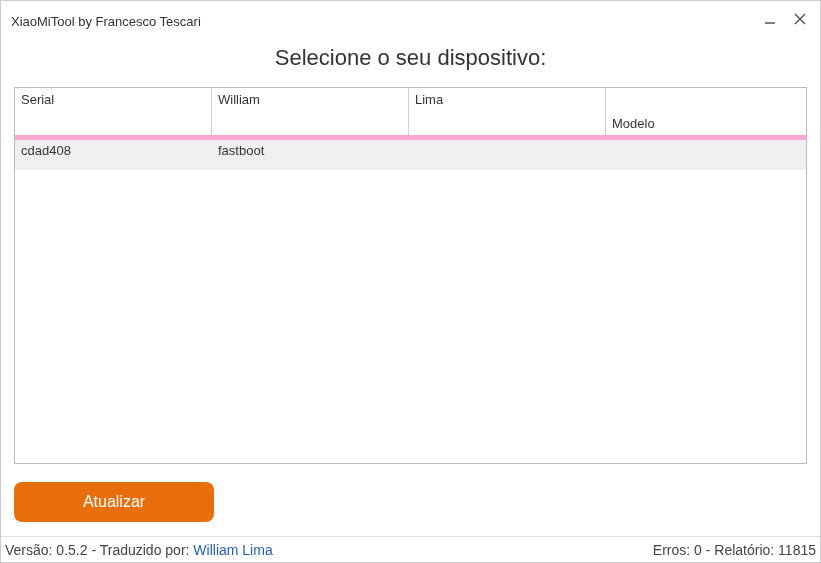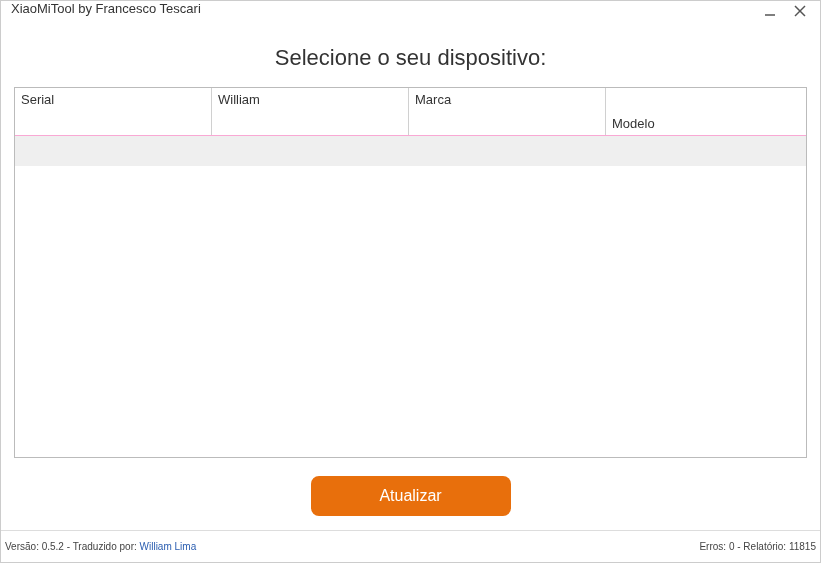--- a/index.html
+++ b/index.html
@@ -17,21 +17,21 @@
       width: 821px;
       height: 563px;
       position: relative;
       display: flex;
       flex-direction: column;
       border: 1px solid #ccc;
     }
     .titlebar {
       height: 28px;
       display: flex;
-      align-items: flex-start;
+      align-items: flex-end;
       padding: 0 10px;
       font-size: 13px;
       color: #333;
     }
     .titlebar-title {
       flex: 1;
     }
     .titlebar-controls {
       display: flex;
       gap: 10px;
@@ -63,21 +63,21 @@
       flex: 1;
       border: 1px solid #bbb;
       overflow: hidden;
       display: flex;
       flex-direction: column;
       background: #fff;
     }
     .table-header {
       display: flex;
       background: #fff;
-      border-bottom: 1px solid #f9a8d4;
+      border-bottom: 5px solid #f9a8d4;
     }
     .th {
       padding: 4px 6px;
       font-size: 13px;
       color: #333;
       border-right: 1px solid #d0d0d0;
       background: #fff;
     }
     .th:last-child {
       border-right: none;
@@ -100,41 +100,41 @@
     .td {
       padding: 3px 6px;
       font-size: 13px;
       color: #333;
       overflow: hidden;
       text-overflow: ellipsis;
       white-space: nowrap;
     }
     .button-row {
       display: flex;
-      justify-content: center;
+      justify-content: flex-start;
       gap: 160px;
       padding: 18px 0 14px 0;
     }
     .btn-primary {
       background: #e86f0c;
       color: #fff;
       border: none;
       border-radius: 8px;
       width: 200px;
       height: 40px;
       font-size: 16px;
       cursor: pointer;
       font-family: inherit;
     }
     .statusbar {
-      height: 32px;
+      height: 26px;
       display: flex;
       align-items: center;
       padding: 0 4px;
-      font-size: 10px;
+      font-size: 14px;
       color: #444;
       border-top: 1px solid #ddd;
     }
     .statusbar-left {
       flex: 1;
     }
     .statusbar-link {
       color: #2a5db0;
       cursor: pointer;
     }
@@ -165,25 +165,27 @@
     </div>
   </div>
 
   <div class="content">
     <div class="heading">Selecione o seu dispositivo:</div>
 
     <div class="table-wrap">
       <div class="table-header">
         <div class="th col-serial">Serial</div>
         <div class="th col-estado">William</div>
-        <div class="th col-marca">Marca</div>
+        <div class="th col-marca">Lima</div>
         <div class="th col-modelo">Modelo</div>
       </div>
       <div class="table-body" id="table-body">
           <div class="tr selected">
+            <div class="td col-serial">cdad408</div>
+            <div class="td col-estado">fastboot</div>
             <div class="td col-marca"></div>
             <div class="td col-modelo"></div>
           </div>
         </div>
     </div>
 
     <div class="button-row">
       <button class="btn-primary">Atualizar</button>
     </div>
   </div>

